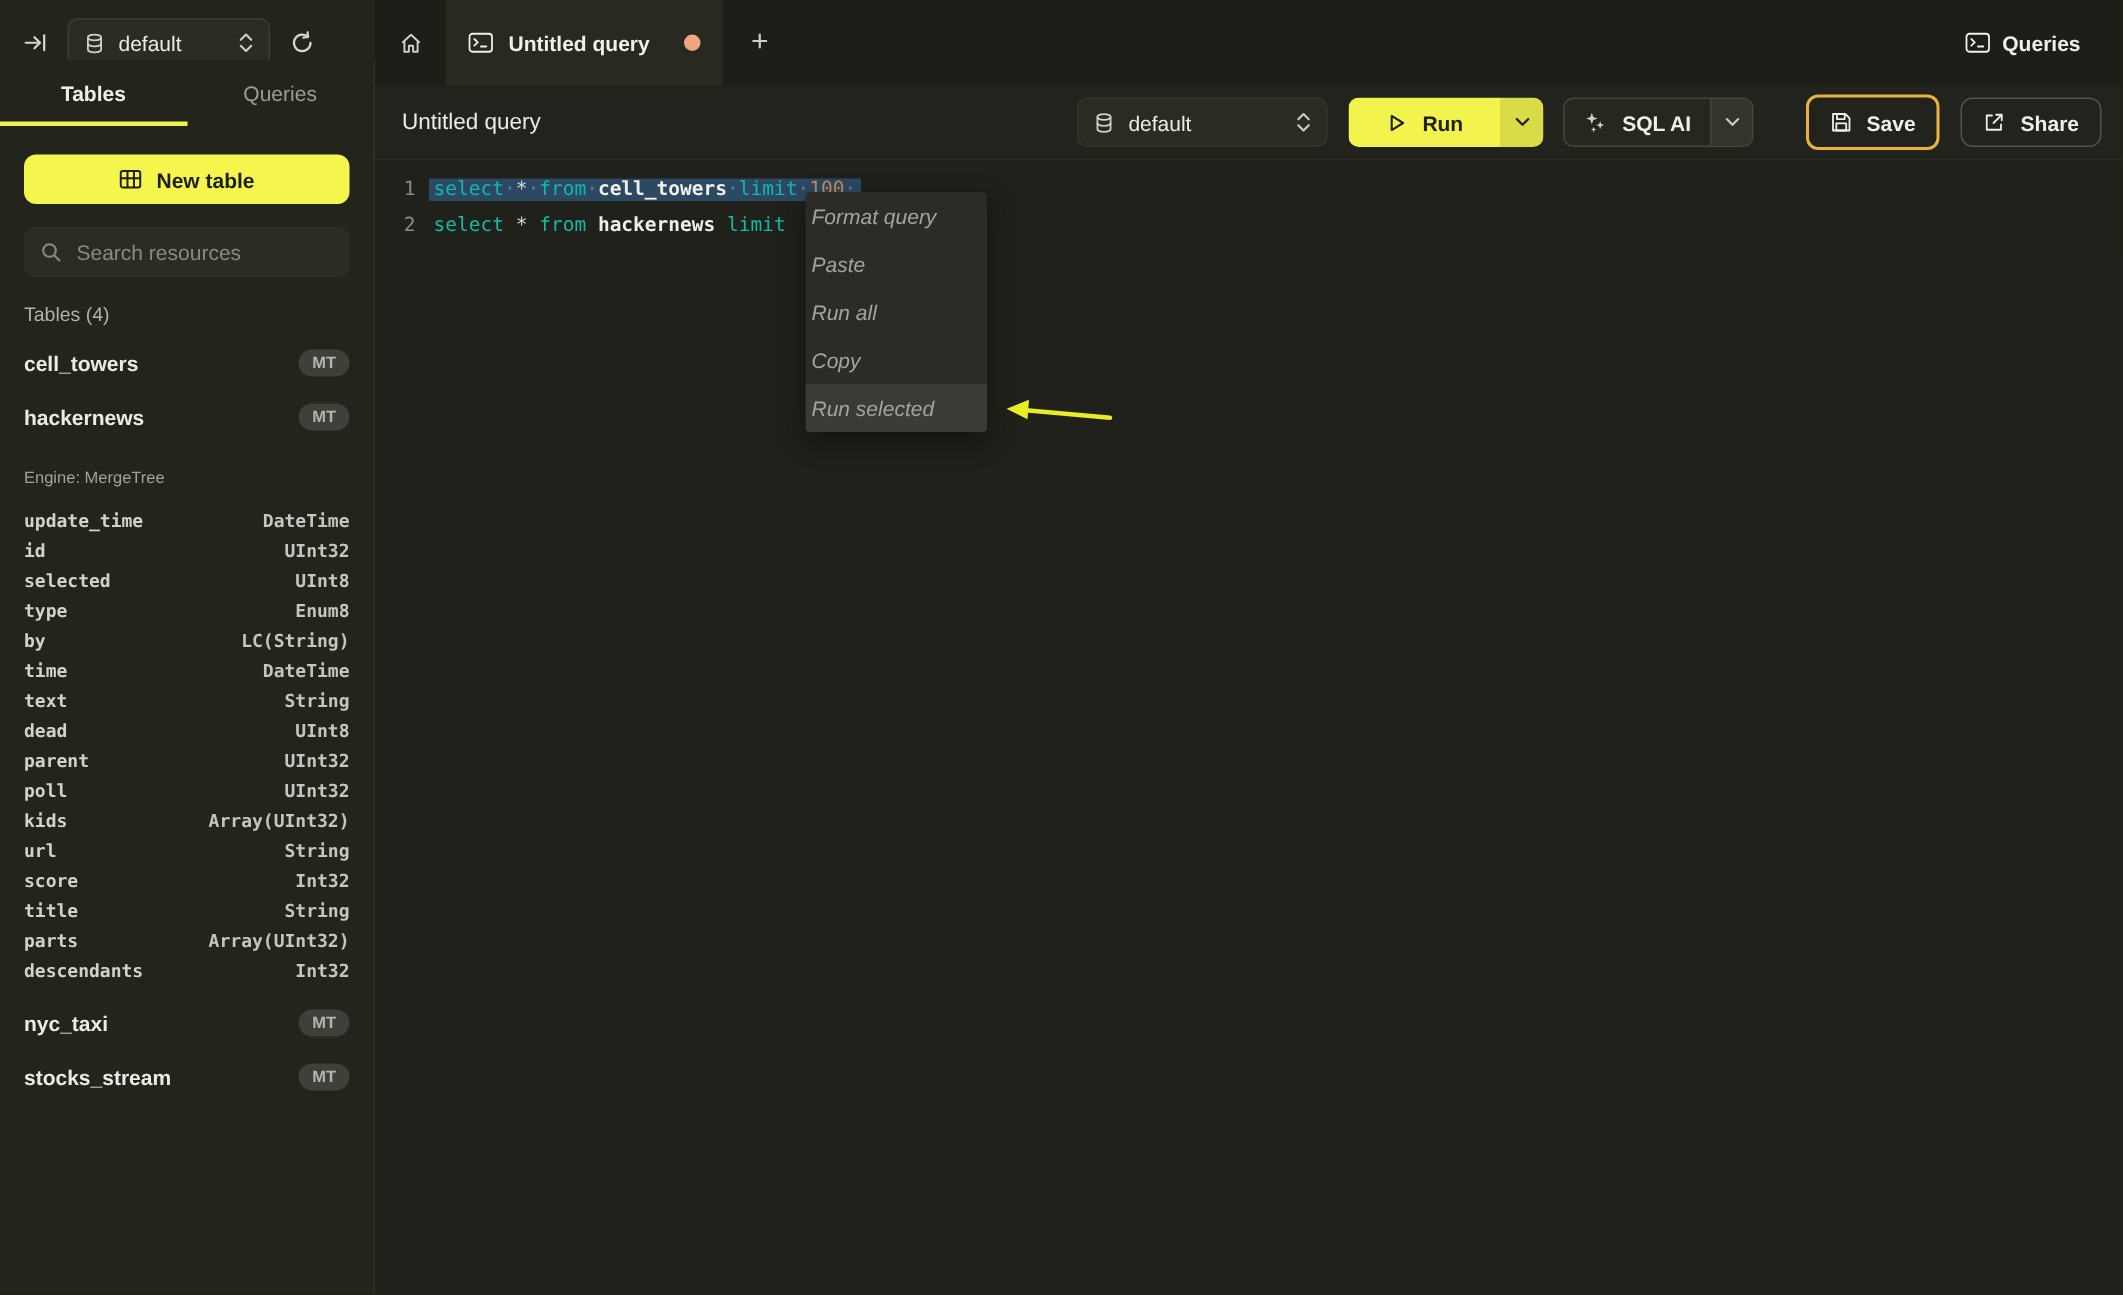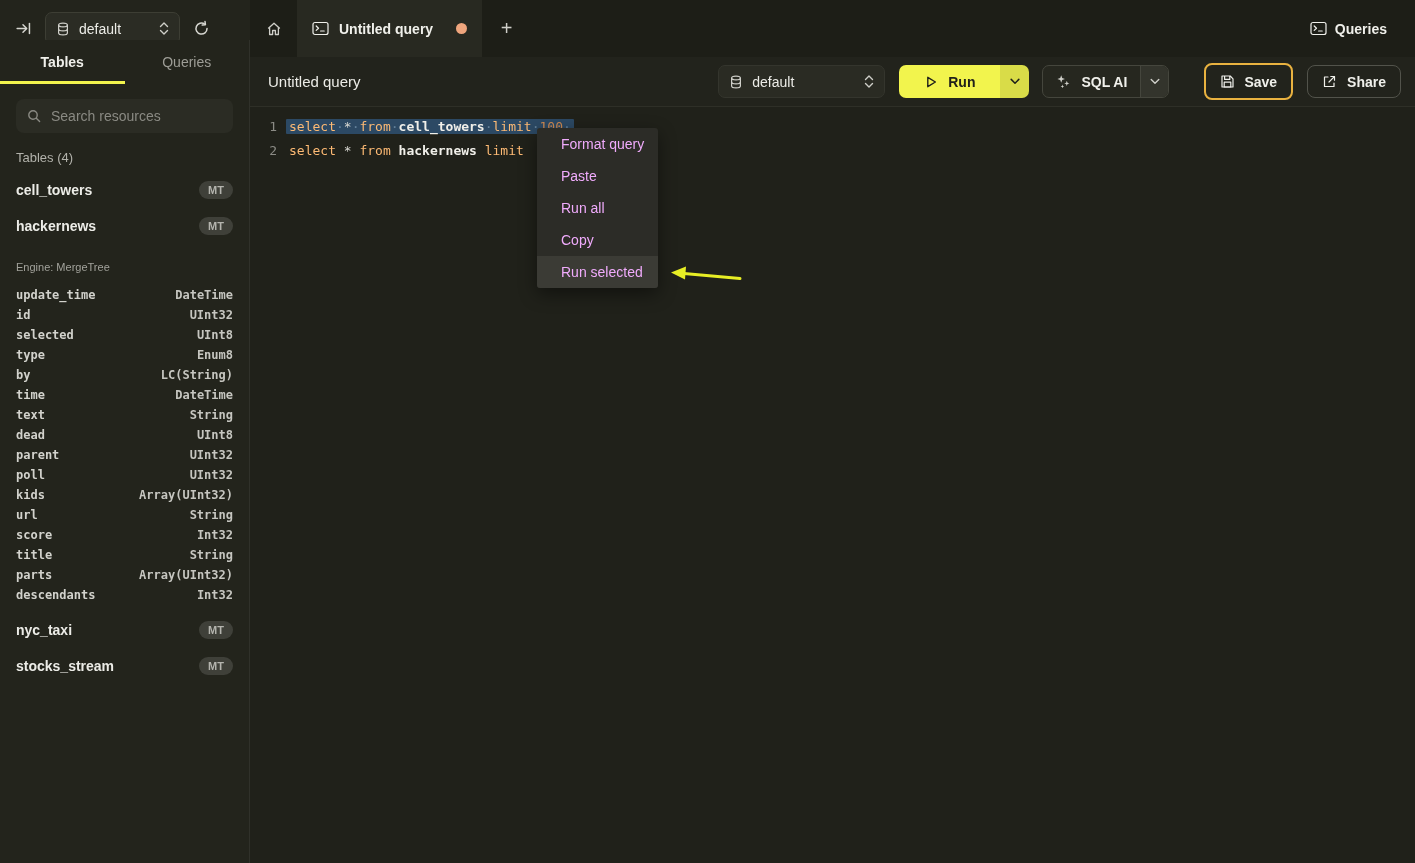--- a/index.html
+++ b/index.html
@@ -81,30 +81,30 @@
               display:flex; align-items:center; gap:9px; padding:0 14px; font-weight:600; margin-right:14px; cursor:pointer;margin-left:23px; }
   .share-btn { height:33px; border:1px solid #52534b; border-radius:8px; background:#22231c; color:#f0f0eb;
                display:flex; align-items:center; gap:10px; padding:0 14px; font-weight:600; cursor:pointer; }
 
   
   .editor { position:absolute; top:50px; left:0; right:0; bottom:0; padding-top:7px; }
   .line { display:flex; height:24px; align-items:center; font-family:"DejaVu Sans Mono", monospace; font-size:13px; }
   .ln { width:22px; text-align:right; margin-left:5px; margin-right:12px; color:#8b8b85; flex:0 0 auto; }
   .code { white-space:pre; }
   .line.selected .code { background:#2c4964; padding:0 3px; margin-left:-3px; border-radius:1px; }
-  .kw { color:#fdba74; }
+  .kw { color:#14b8a6; }
   .op { color:#d8d8d2; }
   .tbl { color:#f0efe9; font-weight:700; }
   .num { color:#cf8a50; }
   .ws { color:rgba(165,195,220,.45); }
 
   
   .context-menu { position:absolute; left:537px; top:128px; width:121px; background:#2c2c27;
                   border-radius:3px; box-shadow:0 6px 18px rgba(0,0,0,.45); z-index:20; overflow:hidden; }
-  .menu-item { height:32px; display:flex; align-items:center; padding-left:24px; font-size:14px; color:#f0abfc; cursor:pointer; white-space:nowrap; }
+  .menu-item { height:32px; display:flex; align-items:center; padding-left:4px; font-size:14px; color:#a3a3a3; cursor:pointer; white-space:nowrap;font-style:italic; }
   .menu-item.highlighted { background:#3b3b35; }
 
   
   .annotation-layer { position:absolute; inset:0; pointer-events:none; z-index:30; }
 </style>
 </head>
 <body>
 
 <div class="topbar">
   <div class="topbar-left">
@@ -170,20 +170,31 @@
       <span>Queries</span>
     </div>
   </div>
 </div>
 
 <div class="sidebar">
   <div class="side-tabs">
     <div class="side-tab active">Tables</div>
     <div class="side-tab inactive">Queries</div>
   </div>
+  <div class="new-table-btn">
+    <span>
+      <svg width="16" height="15" viewBox="0 0 16 15" fill="none" stroke="#1e1f14" stroke-width="1.3" stroke-linejoin="round">
+        <rect x="1.5" y="2" width="13" height="11" rx="1.5"></rect>
+        <path d="M1.5 6.8h13"></path>
+          <path d="M6 2v11"></path>
+          <path d="M10.3 2v11"></path>
+      </svg>
+    </span>
+    <span>New table</span>
+  </div>
   <div class="search-box">
     <span>
       <svg width="14" height="14" viewBox="0 0 14 14" fill="none" stroke="#8a8a83" stroke-width="1.4" stroke-linecap="round">
         <circle cx="6" cy="6" r="4.2"></circle>
           <path d="M9.3 9.3 12.6 12.6"></path>
       </svg>
     </span>
     <input placeholder="Search resources" style="">
   </div>
   <div class="section-label">Tables (4)</div>

